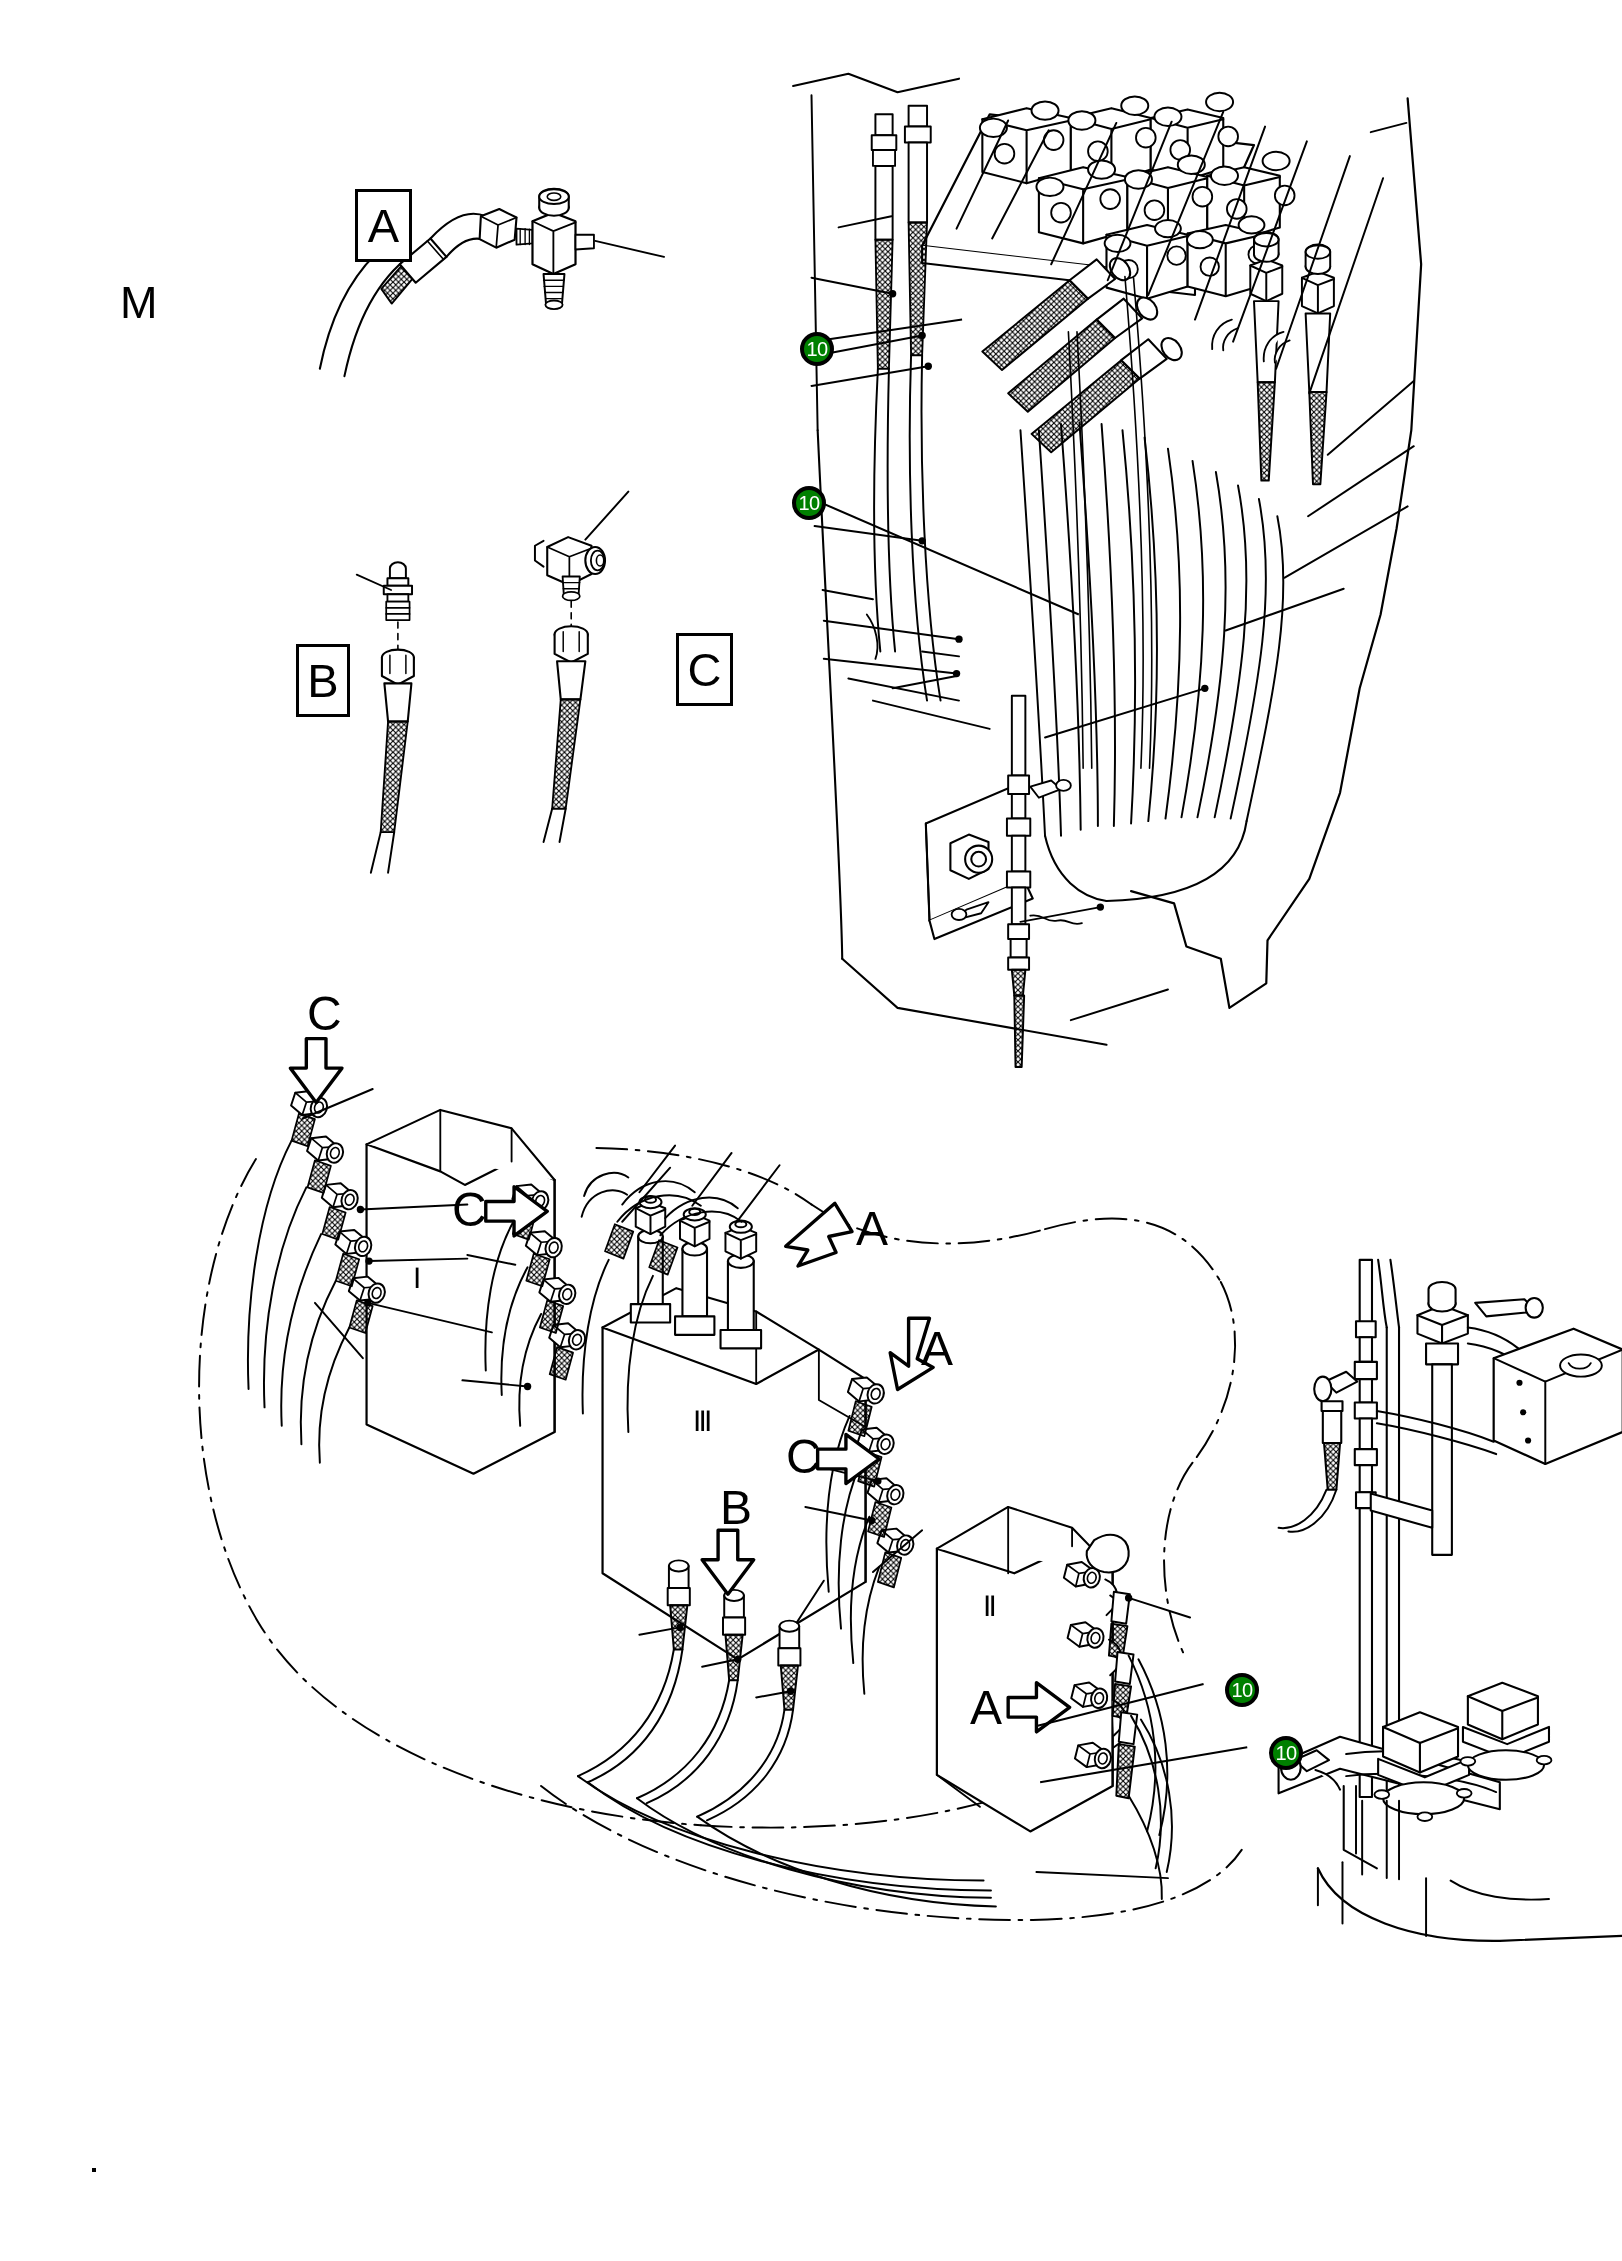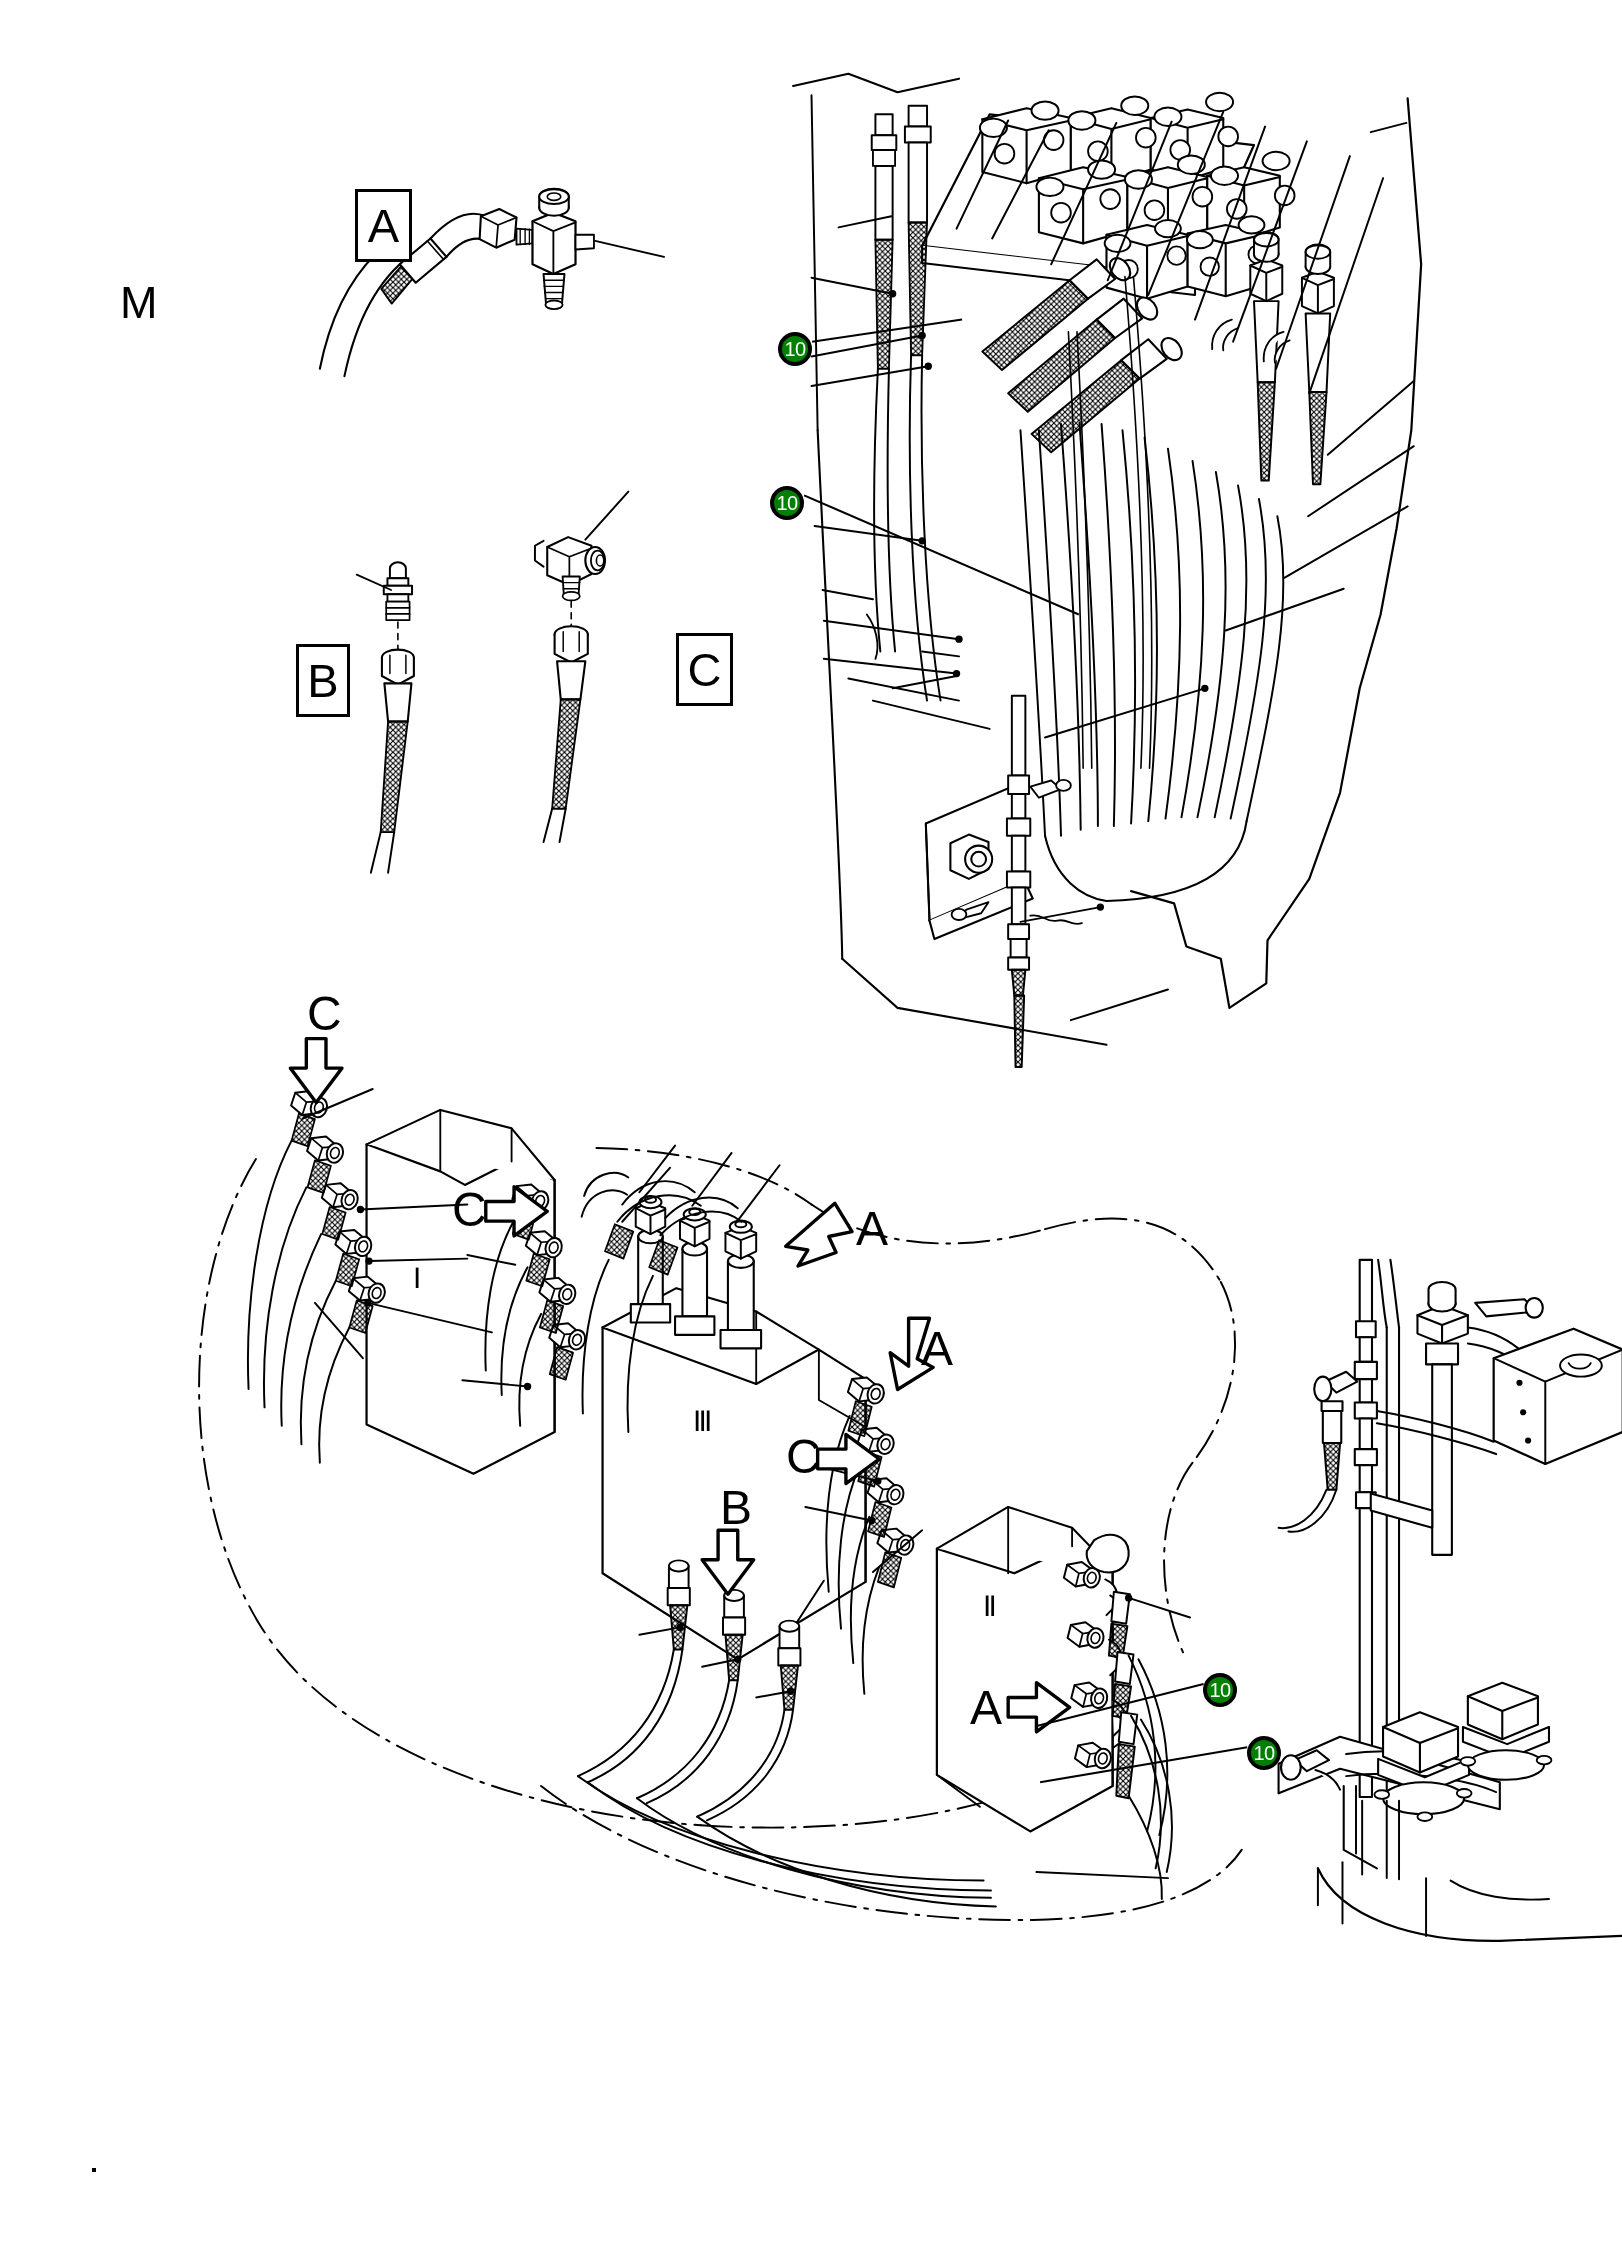--- a/index.html
+++ b/index.html
@@ -43,20 +43,21 @@
     position:absolute;
     border-radius:50%;
     background:#008000;
     border:4.3px solid #000;
     box-sizing:border-box;
     display:flex;align-items:center;justify-content:center;
     color:#ffffff;
     font-family:"Liberation Sans",sans-serif;
     font-size:20px;
     letter-spacing:-0.6px;
+    margin-left:22px;
   }
 </style>
 </head>
 <body>
 
 <div id="sheet">
 
   <svg class="art" viewBox="0 0 2640 3679">
     <defs>
 

